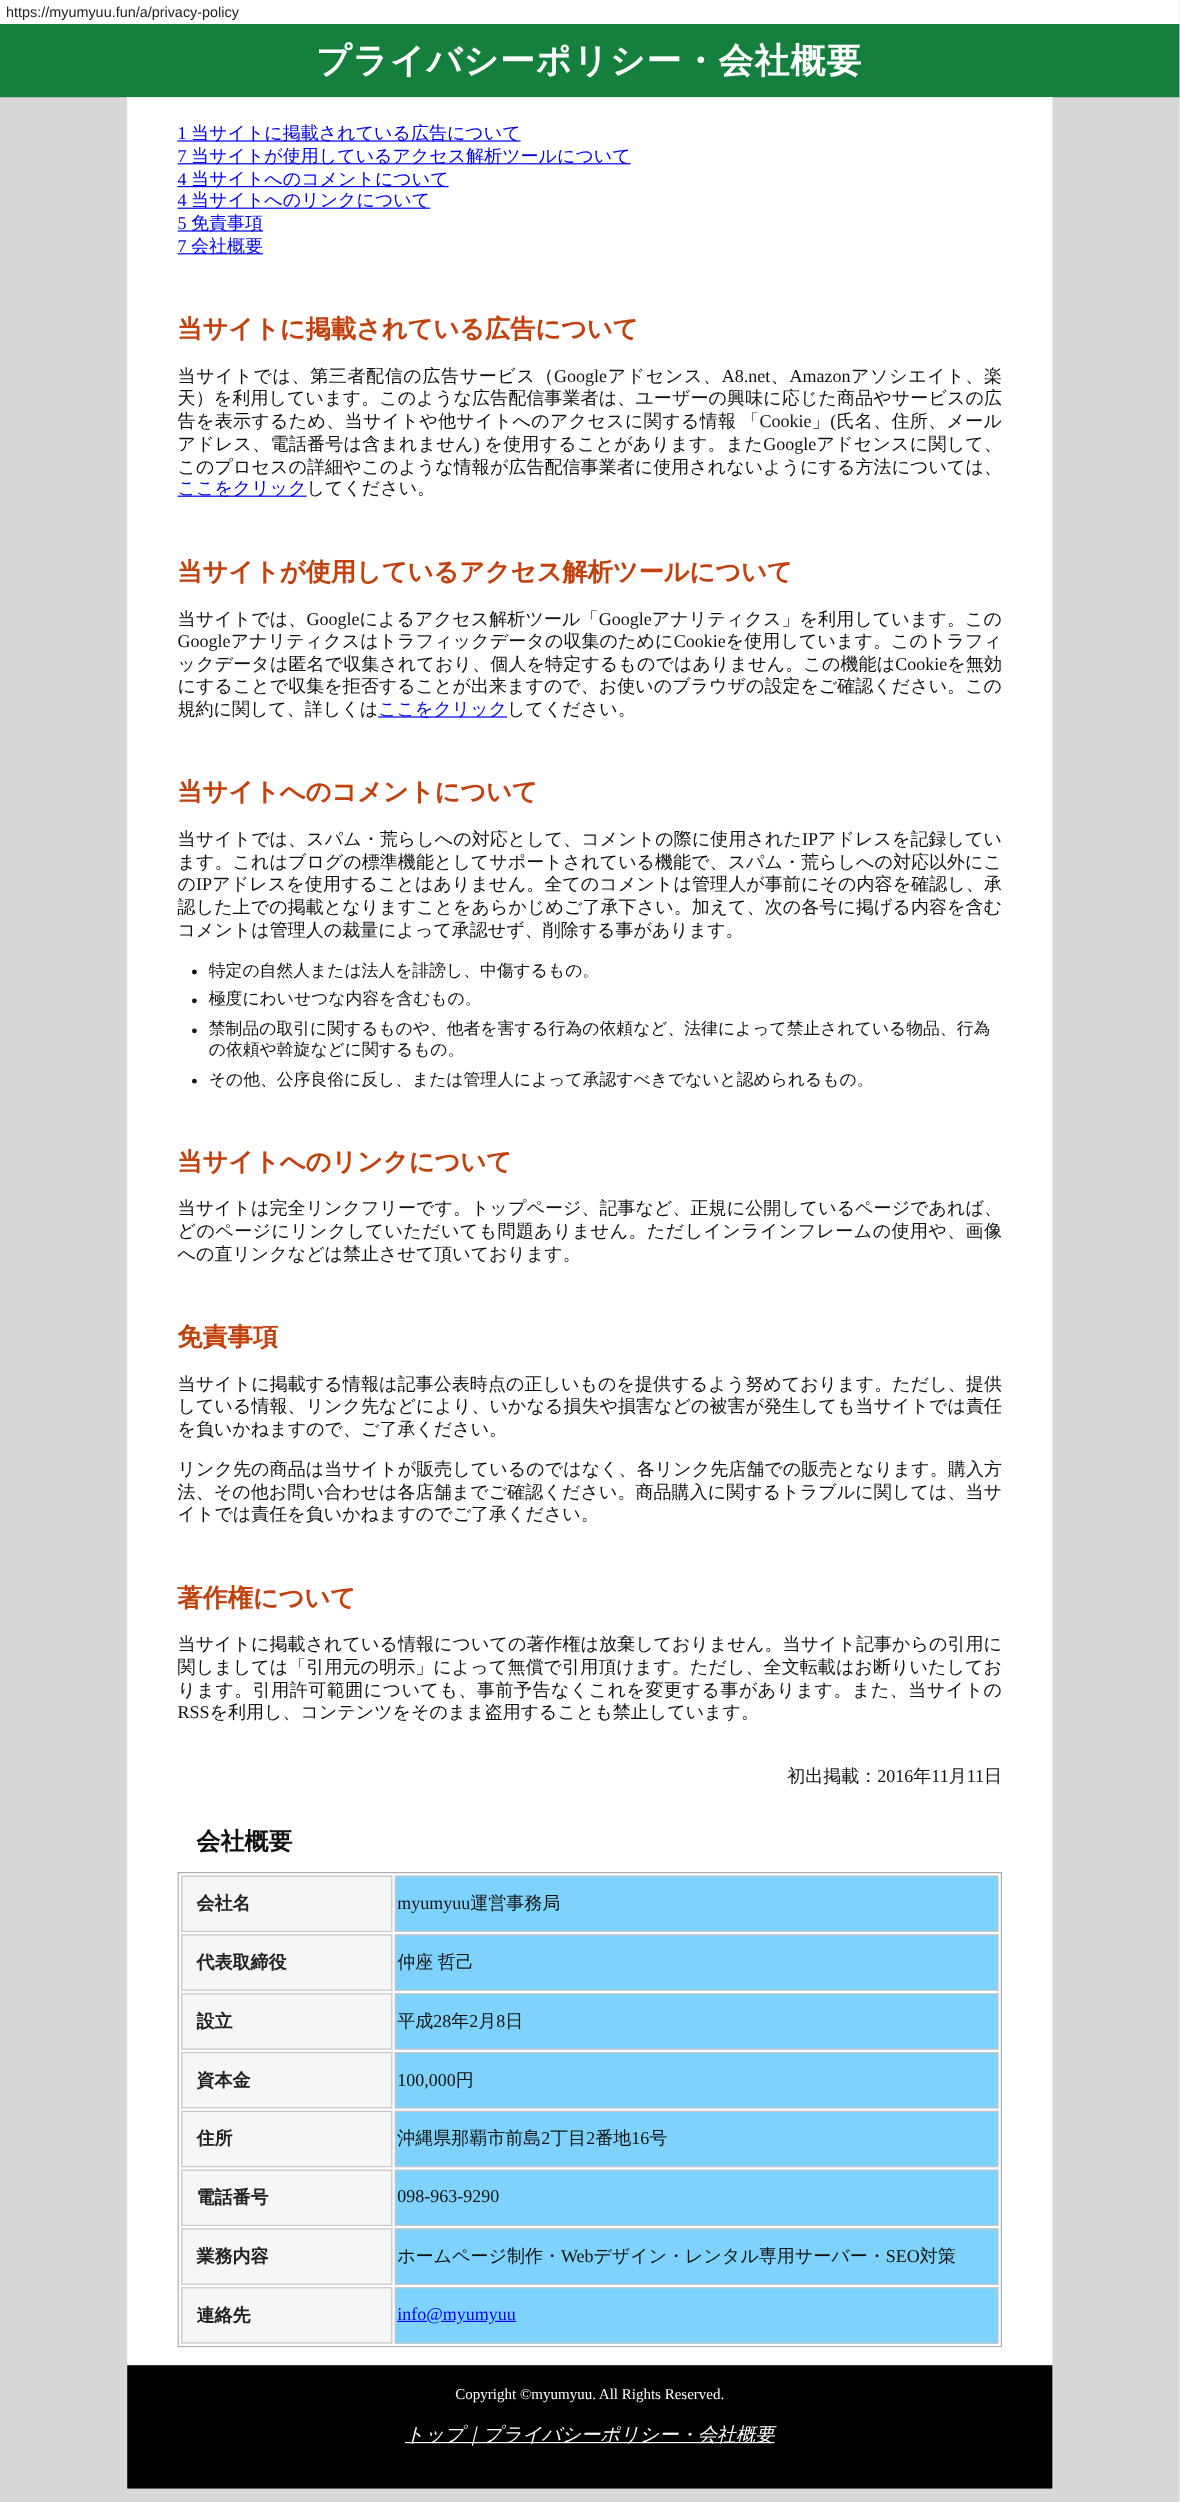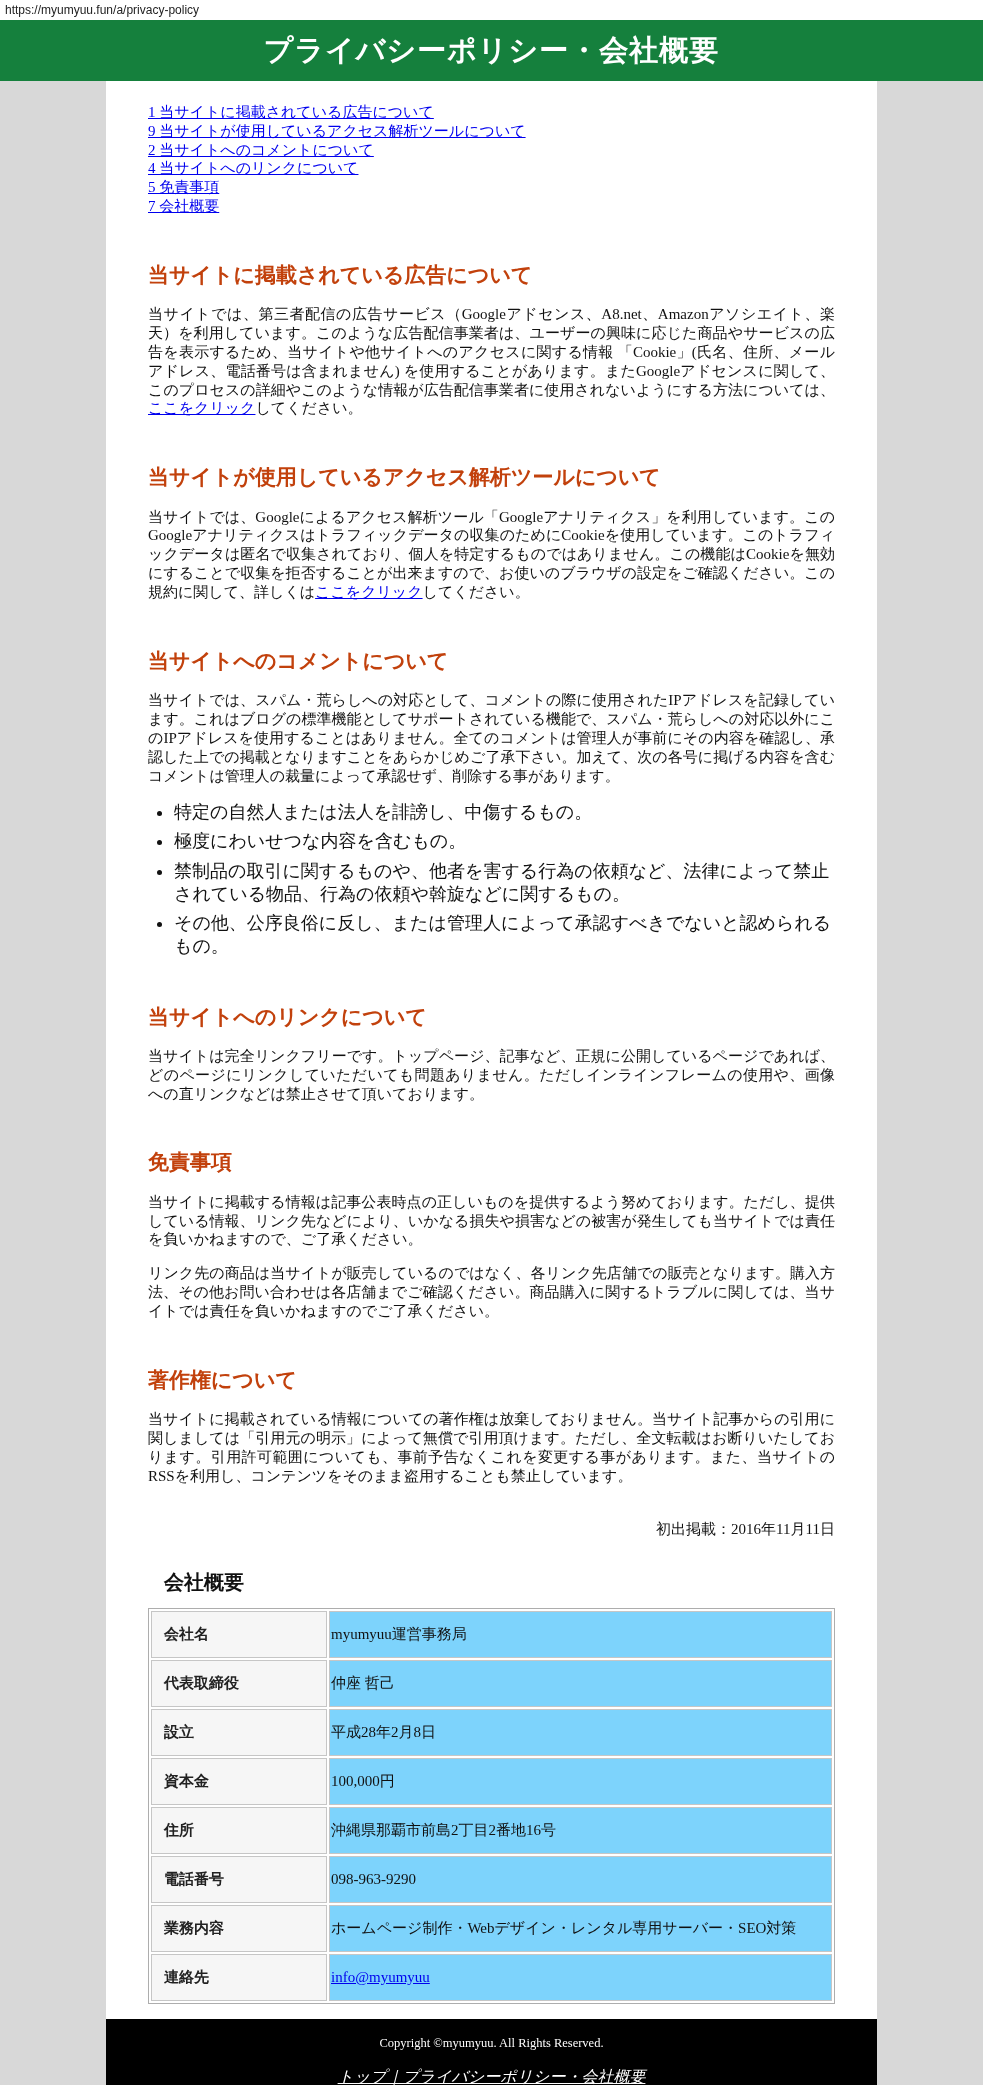--- a/index.html
+++ b/index.html
@@ -46,21 +46,21 @@
     font-family:"Liberation Sans","DejaVu Sans",sans-serif;
     font-size:21px;font-weight:bold;color:#c2410c;
     margin:46px 0 18px;line-height:1.2;
   }
   .body-text{
     font-size:15px;line-height:1.26;margin:15px 0;
     text-align:justify;color:#111;
   }
   a.inline-link{color:#0000ee;text-decoration:underline;}
   .rules{margin:15px 0;padding-left:26px;}
-  .rules li{font-size:18px;line-height:1.26;margin:7px 0;}
+  .rules li{font-size:14px;line-height:1.26;margin:7px 0;}
   .pub-date{font-size:15px;text-align:right;margin:34px 0 8px;}
   
   .company{padding:0 26px;}
   .company-heading{
     font-family:"Liberation Sans","DejaVu Sans",sans-serif;
     font-size:20px;font-weight:bold;margin:30px 16px 12px;
   }
   .company-table{
     width:100%;
     border:1px solid #adadad;
@@ -100,22 +100,22 @@
 
 <div class="site-header">
   <span class="site-title">プライバシーポリシー・会社概要</span>
 </div>
 
 <div class="page">
   <div class="article">
     <nav>
       <ul class="toc-list">
           <li><a class="toc-link" href="#">1 当サイトに掲載されている広告について</a></li>
-          <li><a class="toc-link" href="#">9 当サイトが使用しているアクセス解析ツールについて</a></li>
-          <li><a class="toc-link" href="#">2 当サイトへのコメントについて</a></li>
+          <li><a class="toc-link" href="#">7 当サイトが使用しているアクセス解析ツールについて</a></li>
+          <li><a class="toc-link" href="#">4 当サイトへのコメントについて</a></li>
           <li><a class="toc-link" href="#">4 当サイトへのリンクについて</a></li>
           <li><a class="toc-link" href="#">5 免責事項</a></li>
           <li><a class="toc-link" href="#">7 会社概要</a></li>
         </ul>
     </nav>
     <div>
         <h2 class="section-heading">当サイトに掲載されている広告について</h2>
         <p class="body-text"><span>当サイトでは、第三者配信の広告サービス（Googleアドセンス、A8.net、Amazonアソシエイト、楽天）を利用しています。このような広告配信事業者は、ユーザーの興味に応じた商品やサービスの広告を表示するため、当サイトや他サイトへのアクセスに関する情報 「Cookie」(氏名、住所、メール アドレス、電話番号は含まれません) を使用することがあります。またGoogleアドセンスに関して、このプロセスの詳細やこのような情報が広告配信事業者に使用されないようにする方法については、</span><a class="inline-link" href="#">ここをクリック</a><span>してください。</span></p>
         <h2 class="section-heading">当サイトが使用しているアクセス解析ツールについて</h2>
         <p class="body-text"><span>当サイトでは、Googleによるアクセス解析ツール「Googleアナリティクス」を利用しています。このGoogleアナリティクスはトラフィックデータの収集のためにCookieを使用しています。このトラフィックデータは匿名で収集されており、個人を特定するものではありません。この機能はCookieを無効にすることで収集を拒否することが出来ますので、お使いのブラウザの設定をご確認ください。この規約に関して、詳しくは</span><a class="inline-link" href="#">ここをクリック</a><span>してください。</span></p>

